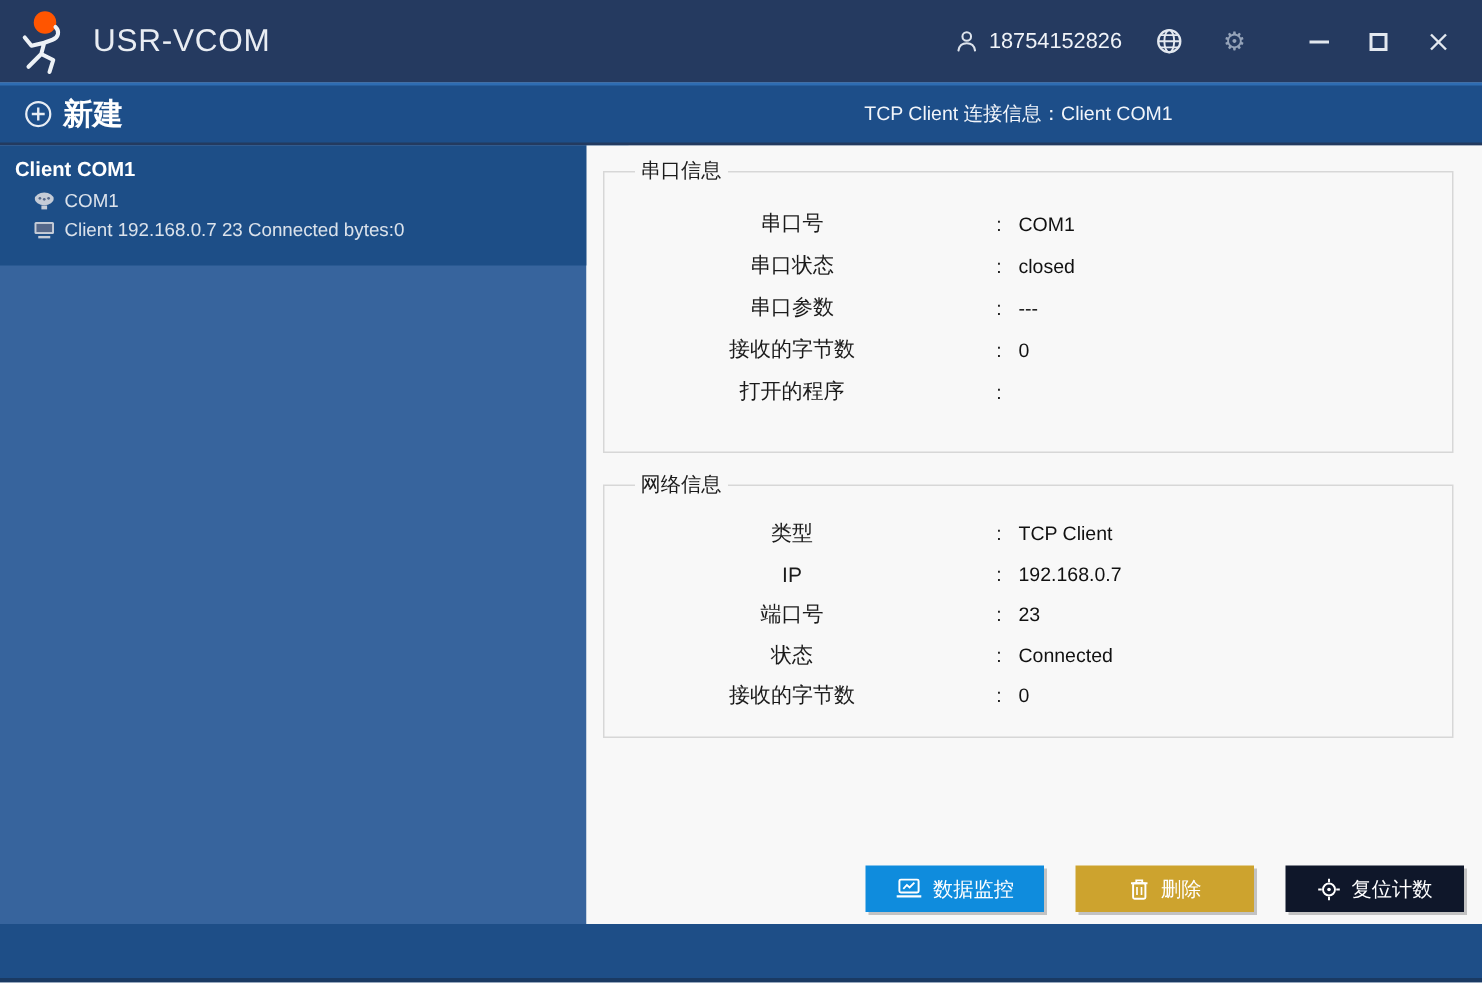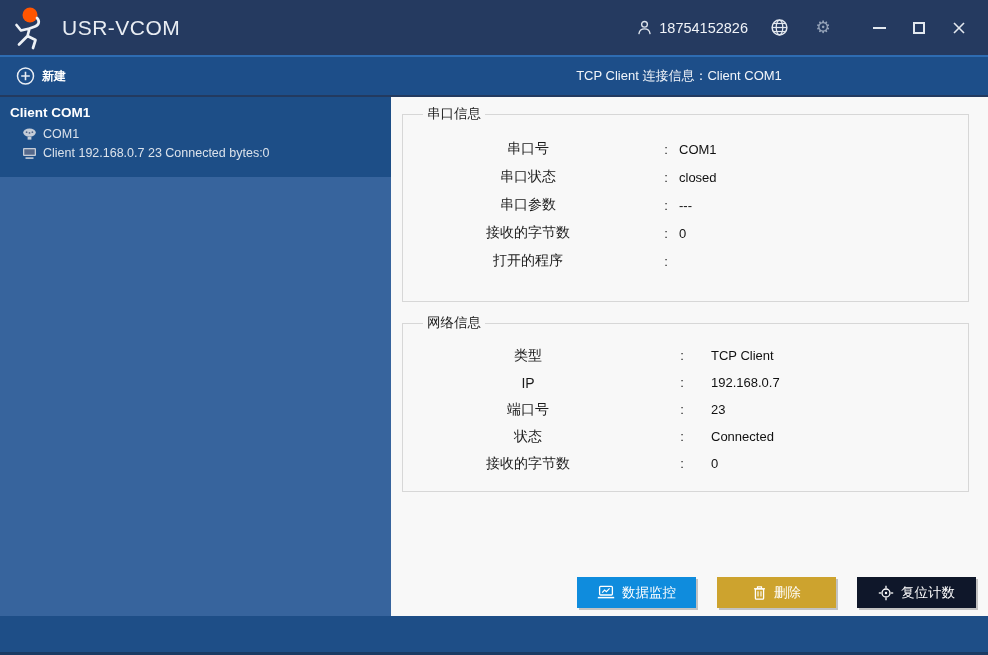--- a/index.html
+++ b/index.html
@@ -20,40 +20,40 @@
   .gear-btn { margin-right:16px; font-size:17px; color:#95a3b9; line-height:1; }
   .min-bar { width:13px; height:2px; background:#e3e8ef; display:block; }
   .max-box { width:12px; height:12px; border:2px solid #e3e8ef; display:block; }
   .win-btn { margin-left:10px; }
 
   
   .menubar { position:absolute; left:0; top:55px; width:988px; height:42px; background:#1d4e89;
              border-top:2px solid #2e6cb2; border-bottom:2px solid #233a5f; }
   .new-btn { position:absolute; left:16px; top:50%; transform:translateY(-50%);
              display:flex; align-items:center; gap:7px; background:none; border:none; cursor:pointer; }
-  .new-btn span { color:#ffffff; font-size:12px; font-weight:bold; }
+  .new-btn span { color:#ffffff; font-size:20px; font-weight:bold; }
   .conn-info { position:absolute; left:370px; right:0; top:0; height:38px; line-height:38px;
                text-align:center; color:#f2f5fa; font-size:13px; }
 
   
   .main { position:absolute; left:0; top:97px; width:988px; height:519px; display:flex; }
   .sidebar { width:391px; height:519px; background:#37649d; position:relative; }
   .conn-item { position:absolute; left:0; top:0; width:419px; height:80px; background:#1d4e87;
                padding:8px 10px 0 10px; cursor:pointer; }
   .conn-title { color:#ffffff; font-weight:bold; font-size:13.5px; margin-bottom:7px; }
   .conn-sub { display:flex; align-items:center; gap:6px; margin-left:12px; margin-bottom:5px; }
   .conn-sub span { color:#dbe2eb; font-size:12.5px; }
 
   .panel { position:relative; width:597px; height:519px; background:#f8f8f8; }
   fieldset { position:absolute; left:11px; width:567px; border:1px solid #d7d7d7; background:#f8f8f8; }
   fieldset legend { font-size:13.5px; color:#1c1c1c; padding:0 4px; margin-left:20px; }
   #serial-group { top:8px;  height:197px; padding-top:12px; }
   #network-group{ top:217px; height:178px; padding-top:10px; }
   .info-row { display:flex; align-items:center; height:28px; }
-  #network-group .info-row { height:27px;gap:16px; }
+  #network-group .info-row { height:27px; }
   .info-label { width:250px; text-align:center; font-size:14px; color:#1b1b1b; }
   .info-colon { width:26px; text-align:center; font-size:13px; color:#1b1b1b; }
   .info-value { flex:1; text-align:left; font-size:13px; color:#111; }
 
   .btn-row { position:absolute; top:480px; left:0; width:597px; height:31px; }
   .action-btn { position:absolute; top:0; width:119px; height:31px; border:none; cursor:pointer;
                 display:flex; align-items:center; justify-content:center; gap:7px;
                 color:#ffffff; font-size:13.5px; font-family:inherit;
                 box-shadow:2px 2px 0 #c2c2c2; }
   #btn-monitor { left:186px; background:#0f8cdd; }

